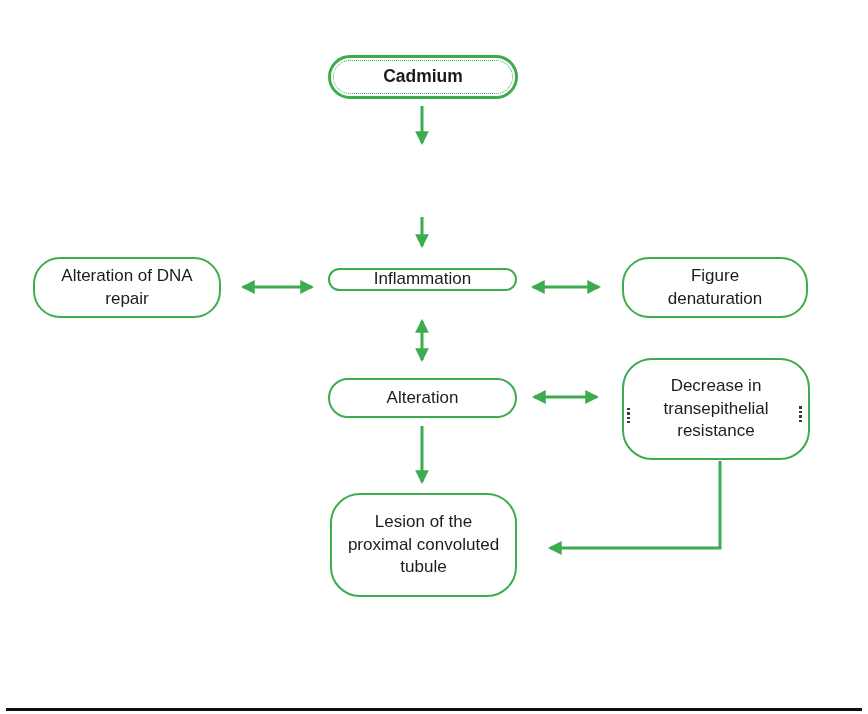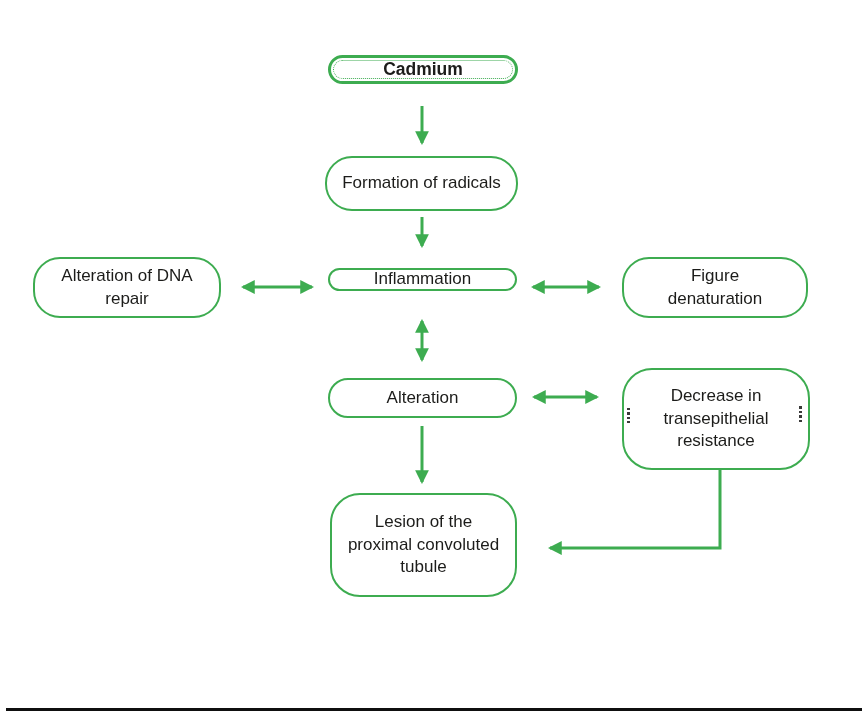--- a/index.html
+++ b/index.html
@@ -9,33 +9,33 @@
     font-family:"Liberation Sans", sans-serif; overflow:hidden;
   }
   .arrows { position:absolute; inset:0; z-index:1; }
   .node {
     position:absolute; box-sizing:border-box; z-index:2;
     border:2px solid var(--green); background:#fff; color:var(--ink);
     display:flex; align-items:center; justify-content:center;
     text-align:center; font-size:17px; line-height:1.32;
   }
   .node-cadmium {
-    left:328px; top:55px; width:190px; height:29px;
+    left:328px; top:55px; width:190px; height:44px;
     border-width:3px; border-radius:22px; font-weight:bold; font-size:17.5px;
   }
   .node-cadmium::before {
     content:""; position:absolute; inset:2px; border:1px dotted var(--green);
     border-radius:17px; pointer-events:none;
   }
   .node-formation { left:325px; top:156px; width:193px; height:55px; border-radius:27px; }
   .node-alteration { left:33px;  top:257px; width:188px; height:61px; border-radius:27px; padding:0 10px;justify-content:flex-end; }
   .node-inflammation { left:328px; top:268px; width:189px; height:23px; border-radius:20px; }
   .node-proteic { left:622px; top:257px; width:186px; height:61px; border-radius:27px; padding:0 32px; }
   .node-albuminuria { left:328px; top:378px; width:189px; height:40px; border-radius:20px; }
-  .node-decrease { left:622px; top:368px; width:188px; height:102px; border-radius:30px; padding:0 21px; }
+  .node-decrease { left:622px; top:358px; width:188px; height:102px; border-radius:30px; padding:0 21px; }
   .node-lesion { left:330px; top:493px; width:187px; height:104px; border-radius:30px; padding:0 13px; }
   .tick {
     position:absolute; z-index:3; width:3px;
     background:repeating-linear-gradient(to bottom, #3a3a3a 0 2.5px, transparent 2.5px 4.5px);
   }
   .tick-left  { left:627px; top:408px; height:15px; }
   .tick-right { left:799px; top:406px; height:17px; }
   .caption {
     position:absolute; left:0; right:0; top:636px; z-index:2;
     text-align:center; font-family:"Liberation Serif", serif;
@@ -67,23 +67,20 @@
       <line x1="534" y1="397" x2="597" y2="397" marker-start="url(#ah)" marker-end="url(#ah)"></line>
       <line x1="422" y1="426" x2="422" y2="482" marker-end="url(#ah)"></line>
       <polyline points="720,461 720,548 550,548" marker-end="url(#ah)"></polyline>
     </g>
   </svg>
 
   <div class="node node-cadmium">
     <span>Cadmium</span>
   </div>
 
-  <div class="node node-formation">
-    <span>Formation of radicals</span>
-  </div>
 
   <div class="node node-alteration">
     <span>Alteration of DNA repair</span>
   </div>
 
   <div class="node node-inflammation">
     <span>Inflammation</span>
   </div>
 
   <div class="node node-proteic">

